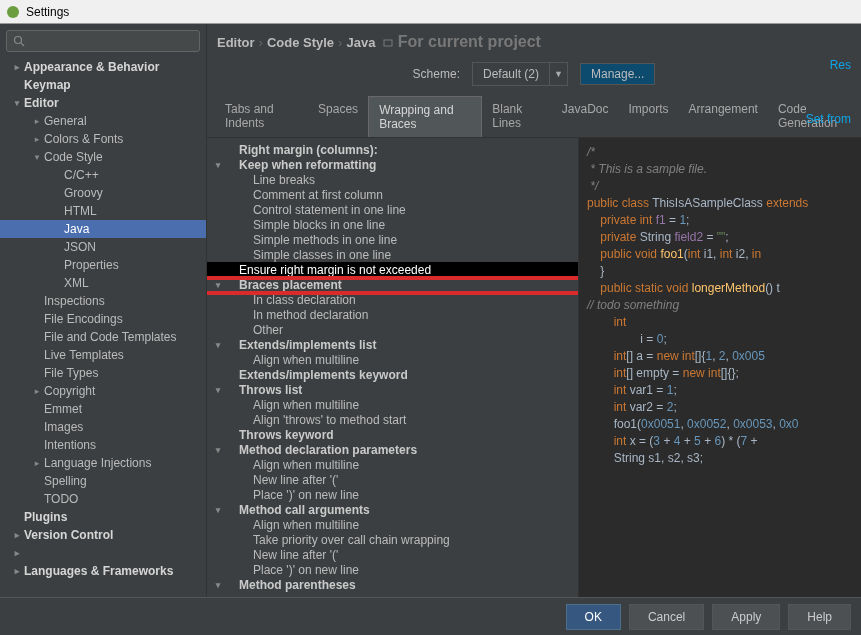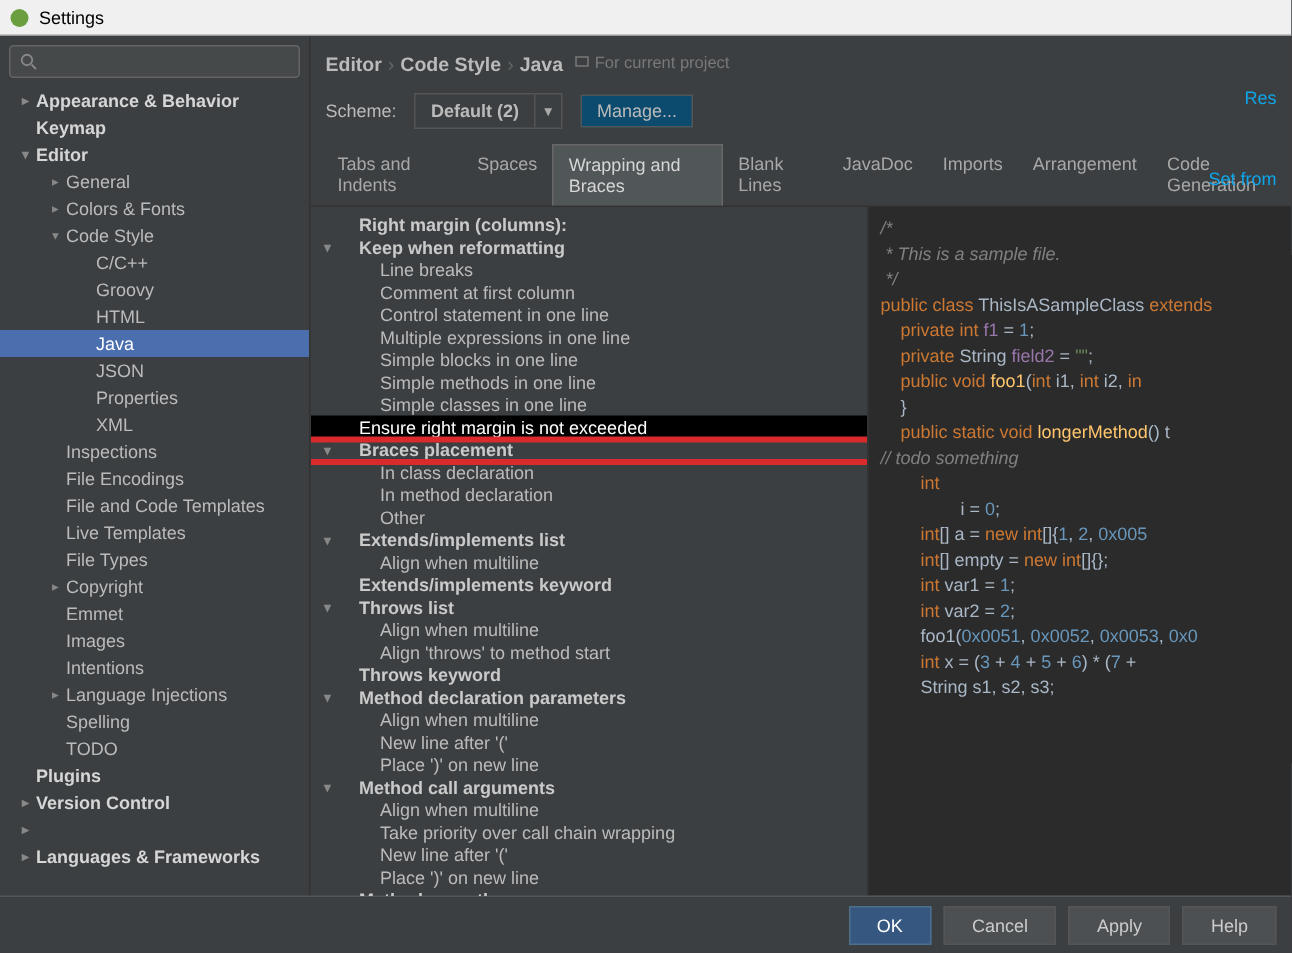--- a/index.html
+++ b/index.html
@@ -13,26 +13,26 @@
 .tree-item { height: 18px; display: flex; align-items: center; padding-left: 12px; cursor: pointer; white-space: nowrap; }
 .tree-item.selected { background: #4b6eaf; color: #fff; }
 .tree-item .expander { width: 10px; display: inline-block; text-align: center; font-size: 9px; color: #888; margin-right: 2px; }
 .depth0 { padding-left: 12px; font-weight: bold; color: #d6d6d6; }
 .depth1 { padding-left: 32px; }
 .depth2 { padding-left: 52px; }
 .right-panel { flex: 1; display: flex; flex-direction: column; overflow: hidden; }
 .breadcrumb { height: 32px; display: flex; align-items: center; padding: 8px 10px 4px 10px; font-size: 13px; color: #bbb; }
 .breadcrumb .crumb { font-weight: bold; }
 .breadcrumb .sep { color: #666; margin: 0 4px; }
-.breadcrumb .proj-hint { margin-left: 8px; color: #787878; font-size: 11px; }
+.breadcrumb .proj-hint { margin-left: 8px; color: #787878; font-size: 16px; font-weight: bold; }
 .right-link { position: absolute; right: 10px; color: #0ea5e9; font-size: 12px; }
 .link1 { top: 34px; } .link2 { top: 88px; }
-.scheme-row { display: flex; align-items: center; padding: 6px 10px 10px 10px; gap: 12px; }
+.scheme-row { display: flex; align-items: center; padding: 6px 10px 10px 10px; gap: 12px; justify-content: center; }
 .scheme-row label { font-size: 12px; }
-.scheme-select { display: flex; align-items: center; border: 1px solid #555; background: #3c3f41; height: 24px; font-weight: bold; }
+.scheme-select { display: flex; align-items: center; border: 1px solid #555; background: #3c3f41; height: 24px; }
 .scheme-select .val { padding: 0 10px; }
 .scheme-select .arrow { width: 18px; height: 100%; border-left: 1px solid #555; display: flex; align-items: center; justify-content: center; font-size: 9px; color: #aaa; }
 .manage-btn { border: 1px solid #555; padding: 3px 10px; background: #0c4a6e; cursor: pointer; }
 .tabs { display: flex; border-bottom: 1px solid #323232; padding-left: 8px; }
 .tab { padding: 6px 10px; cursor: pointer; color: #a8a8a8; }
 .tab.active { background: #515658; border: 1px solid #686868; border-bottom: none; color: #d6d6d6; }
 .config-area { flex: 1; display: flex; overflow: hidden; min-height: 0; }
 .opts { flex: 1; overflow-y: auto; padding: 4px 0 40px 0; border-right: 1px solid #323232; position: relative; }
 .opt-row { display: flex; align-items: center; height: 15px; padding-left: 6px; font-size: 12px; position: relative; }
 .opt-row.header { font-weight: bold; color: #cacaca; }
@@ -236,24 +236,20 @@
           <div class="opt-row ind2">
             <span class="opt-exp"></span>
             <span class="lbl">Comment at first column</span>
           </div>
           <div class="opt-row ind2">
             <span class="opt-exp"></span>
             <span class="lbl">Control statement in one line</span>
           </div>
           <div class="opt-row ind2">
             <span class="opt-exp"></span>
-            <span class="lbl">Multiple expressions in one line</span>
-          </div>
-          <div class="opt-row ind2">
-            <span class="opt-exp"></span>
             <span class="lbl">Simple blocks in one line</span>
           </div>
           <div class="opt-row ind2">
             <span class="opt-exp"></span>
             <span class="lbl">Simple methods in one line</span>
           </div>
           <div class="opt-row ind2">
             <span class="opt-exp"></span>
             <span class="lbl">Simple classes in one line</span>
           </div>

